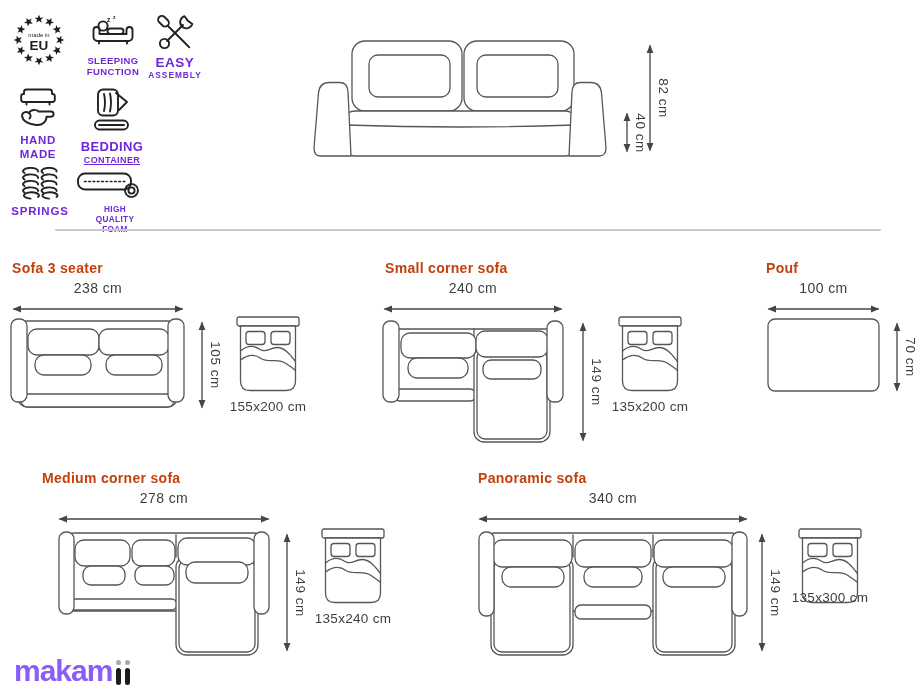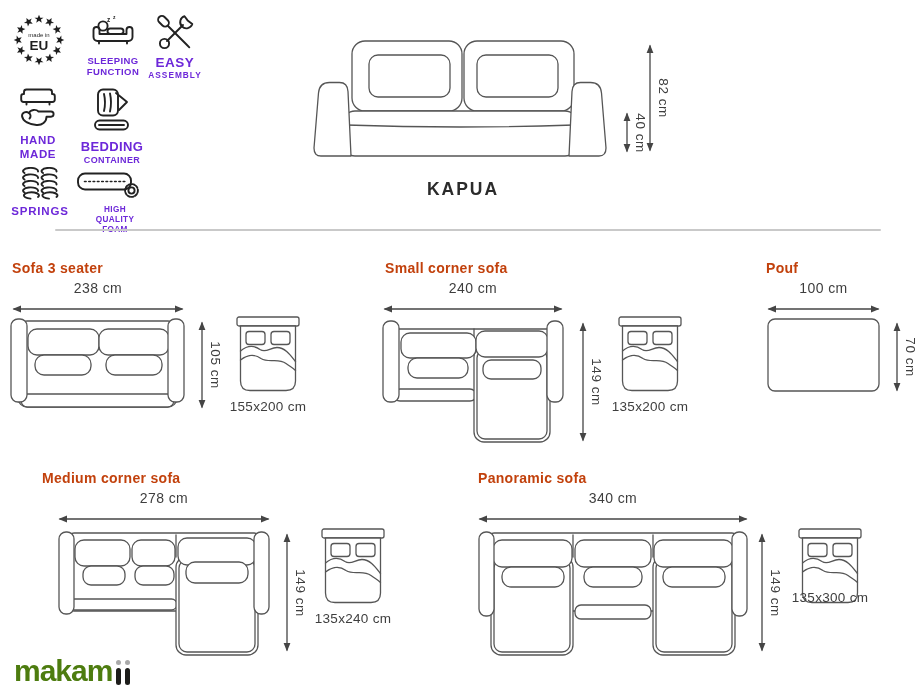--- a/index.html
+++ b/index.html
@@ -9,21 +9,21 @@
   }
   
   .badge{position:absolute;display:flex;flex-direction:column;align-items:center;
          text-align:center;color:#6d28d9;}
   .badge svg{margin-bottom:4px;}
   .bl{font-weight:bold;font-size:9.5px;line-height:1.2;letter-spacing:.4px;}
   .badge-easy .l1{font-size:13.5px;letter-spacing:.5px;}
   .badge-easy .l2{font-size:8.3px;letter-spacing:1px;}
   .badge-hand .bl{font-size:11.5px;letter-spacing:.6px;}
   .badge-bedding .l1{font-size:13px;}
-  .badge-bedding .l2{font-size:9px;}
+  .badge-bedding .l2{font-size:9px;text-decoration:underline;}
   .badge-springs .bl{font-size:11.5px;letter-spacing:.8px;}
   .badge-foam .bl{font-size:8.2px;padding-left:12px;}
   
   .divider{position:absolute;left:55px;top:229px;width:826px;height:2px;
            background:#c9c9c9;border-radius:1px;}
   
   .product-name{position:absolute;left:380px;top:179px;width:166px;text-align:center;
     font-size:17.5px;font-weight:bold;letter-spacing:2px;color:#2b2b2b;}
   
   .sec-title{position:absolute;font-size:14px;font-weight:bold;color:#c2410c;
@@ -39,21 +39,21 @@
   .dim-arrow line{stroke:#454545;stroke-width:1.3;}
   .dim-arrow polygon{fill:#454545;}
   
   .art{position:absolute;}
   .art .lw{fill:#ffffff;stroke:#565656;stroke-width:1.3;stroke-linejoin:round;stroke-linecap:round;}
   .art .ln{fill:none;stroke:#565656;stroke-width:1.3;stroke-linejoin:round;stroke-linecap:round;}
   .bed-label{position:absolute;width:110px;text-align:center;font-size:13.5px;
              color:#3e3e3e;letter-spacing:.3px;}
   
   .logo{position:absolute;left:14px;top:656px;display:flex;align-items:flex-end;}
-  .logo-text{font-size:30px;font-weight:bold;color:#4d7c0f;letter-spacing:-1px;line-height:1;}
+  .logo-text{font-size:30px;font-weight:bold;color:#8b5cf6;letter-spacing:-1px;line-height:1;}
   .i-glyph{display:inline-block;position:relative;width:5px;height:27px;margin-left:4px;}
   .i-stem{position:absolute;left:0;bottom:1px;width:5px;height:17px;background:#1d1d1b;border-radius:2.5px;}
   .i-dot{position:absolute;left:0;top:1px;width:5px;height:5px;background:#a9a9a9;border-radius:50%;}
   .icon-stroke{fill:none;stroke:#222222;stroke-width:1.9;stroke-linecap:round;stroke-linejoin:round;}
 </style>
 </head>
 <body>
 
 <div id="root">
 
@@ -181,21 +181,20 @@
   </div>
   <div class="vdim" style="left:622px;top:112px;height:41px">
     <svg class="dim-arrow" width="10" height="41">
       <line x1="5" y1="1.5" x2="5" y2="39.5"></line>
       <polygon points="5,0.5 1.6,9 8.4,9"></polygon>
         <polygon points="5,40.5 1.6,32 8.4,32"></polygon>
     </svg>
     <div class="vlabel">40 cm</div>
   </div>
 
-  <div class="product-name">KAPUA</div>
 
   <div class="divider"></div>
 
   <div class="sec-title" style="left:12px;top:260px">Sofa 3 seater</div>
   <div class="hdim" style="left:12px;top:280px;width:172px">
     <div class="hlabel">238 cm</div>
     <svg class="dim-arrow" width="172" height="10">
       <line x1="1.5" y1="5" x2="170.5" y2="5"></line>
       <polygon points="0.5,5 9,1.6 9,8.4"></polygon>
         <polygon points="171.5,5 163,1.6 163,8.4"></polygon>

